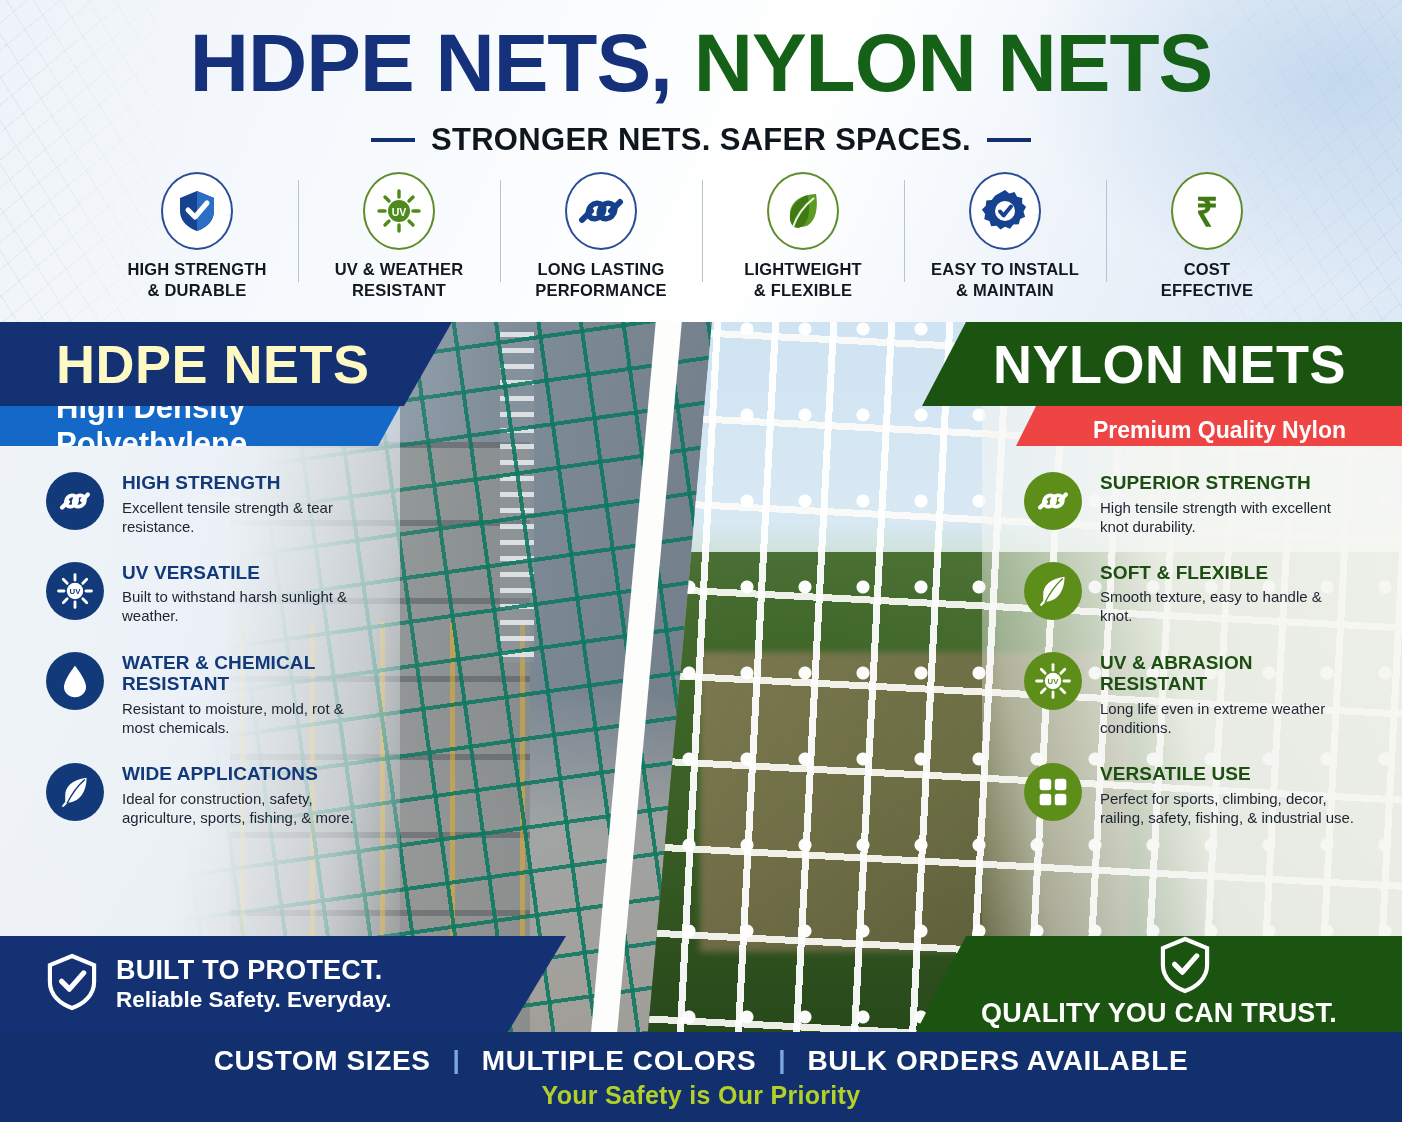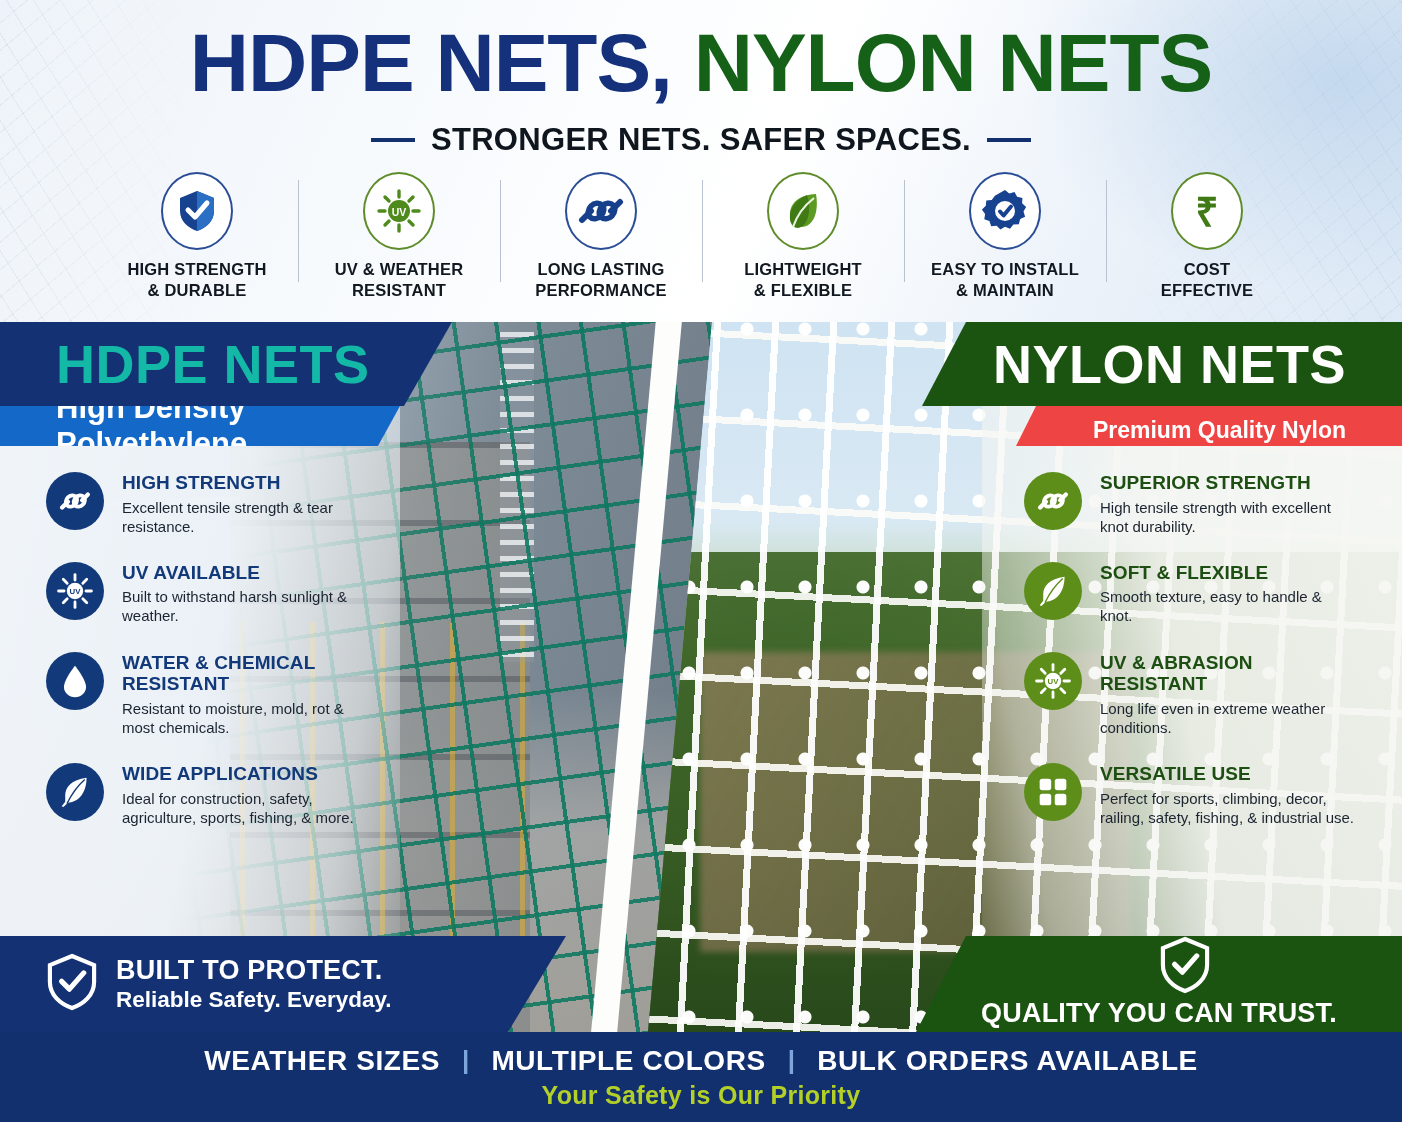--- a/index.html
+++ b/index.html
@@ -156,21 +156,21 @@
   }
 
   
   .banner { position:absolute; top:0; z-index:8; }
   .banner-left {
     left:0; width:452px; height:84px; background:#143173;
     clip-path:polygon(0 0, 452px 0, 404px 84px, 0 84px);
     display:flex; align-items:center;
   }
   .banner-left .btxt {
-    margin-left:56px; color:#14b8a6; font-size:54px; font-weight:bold; letter-spacing:.5px;
+    margin-left:56px; color:#fef9c3; font-size:54px; font-weight:bold; letter-spacing:.5px;
   }
   .subbanner-left {
     position:absolute; left:0; top:84px; width:400px; height:40px; z-index:8;
     background:#1469c8; clip-path:polygon(0 0, 400px 0, 378px 40px, 0 40px);
     display:flex; align-items:center;
   }
   .subbanner-left .stxt { margin-left:56px; color:#fff; font-size:31px; font-weight:bold; }
 
   .banner-right {
     right:0; width:486px; height:84px; background:#1b5310;
@@ -423,21 +423,21 @@
               <line x1="8" y1="8" x2="13" y2="13"></line>
                 <line x1="33" y1="33" x2="38" y2="38"></line>
               <line x1="38" y1="8" x2="33" y2="13"></line>
                 <line x1="13" y1="33" x2="8" y2="38"></line>
             </g>
             <circle cx="23" cy="23" r="10.5" fill="#fff"></circle>
             <text x="23" y="27" font-family="Liberation Sans, sans-serif" font-size="10" font-weight="bold" fill="#123a7a" text-anchor="middle">UV</text>
           </svg>
         </div>
         <div class="b-body">
-          <div class="b-title b-title-blue">UV AVAILABLE</div>
+          <div class="b-title b-title-blue">UV VERSATILE</div>
           <div class="b-desc">Built to withstand harsh sunlight &amp; weather.</div>
         </div>
       </div>
 
       <div class="bullet">
         <div class="b-icon b-blue">
           <svg width="26" height="34" viewBox="0 0 30 40">
             <path d="M15 2 C15 2 28 18 28 27 C28 34 22 39 15 39 C8 39 2 34 2 27 C2 18 15 2 15 2 Z" fill="#fff"></path>
           </svg>
         </div>
@@ -559,21 +559,21 @@
       <div>
         <div class="t-line1">QUALITY YOU CAN TRUST.</div>
         <div class="t-line2">Stronger Nets. Safer Solutions.</div>
       </div>
     </div>
 
   </div>
 
   <div class="footer">
     <div class="foot-row">
-      <span class="foot-item">WEATHER SIZES</span>
+      <span class="foot-item">CUSTOM SIZES</span>
       <span class="foot-sep">|</span>
       <span class="foot-item">MULTIPLE COLORS</span>
       <span class="foot-sep">|</span>
       <span class="foot-item">BULK ORDERS AVAILABLE</span>
     </div>
     <div class="foot-tag">Your Safety is Our Priority</div>
   </div>
 
 </div>
 

